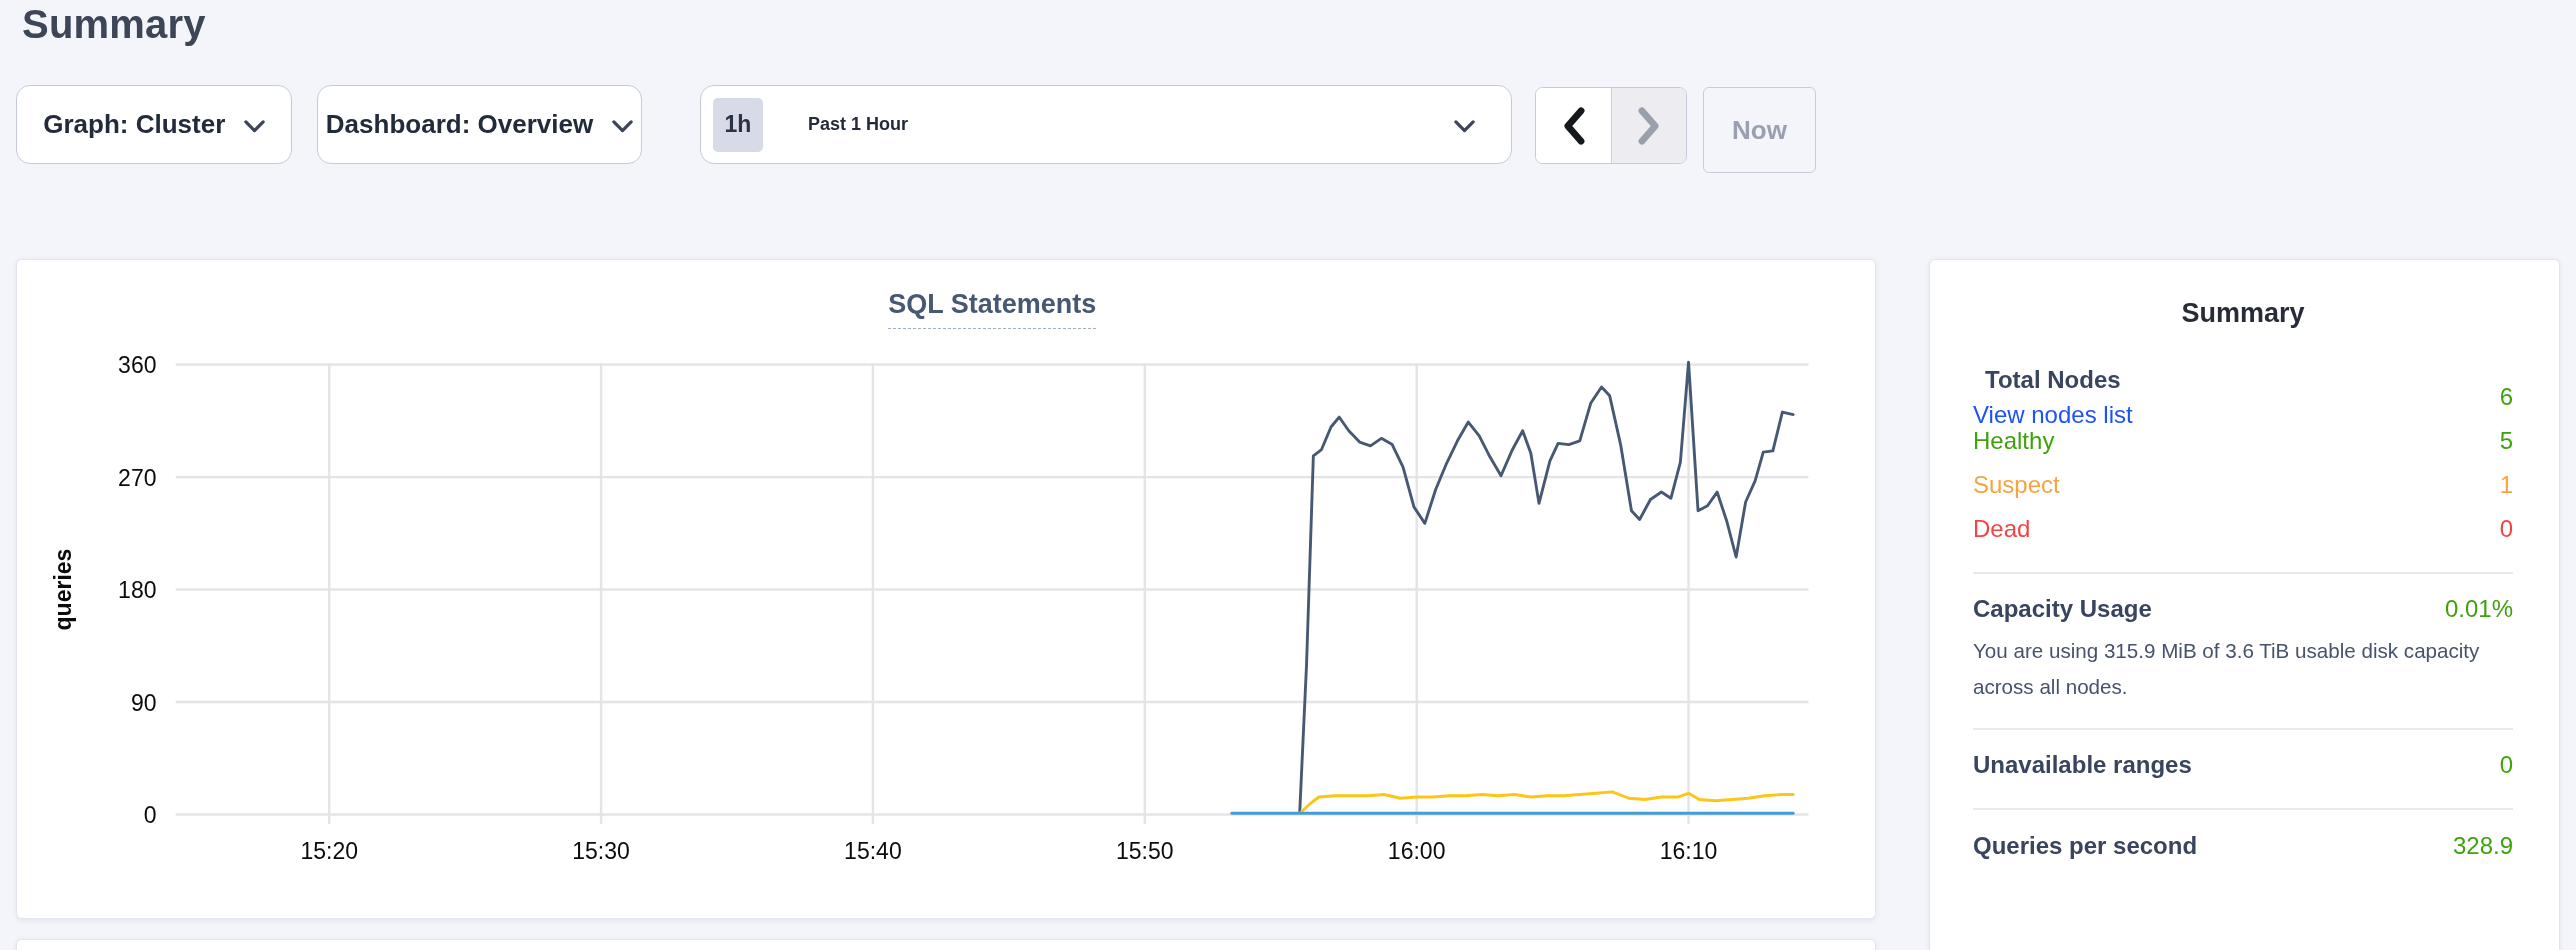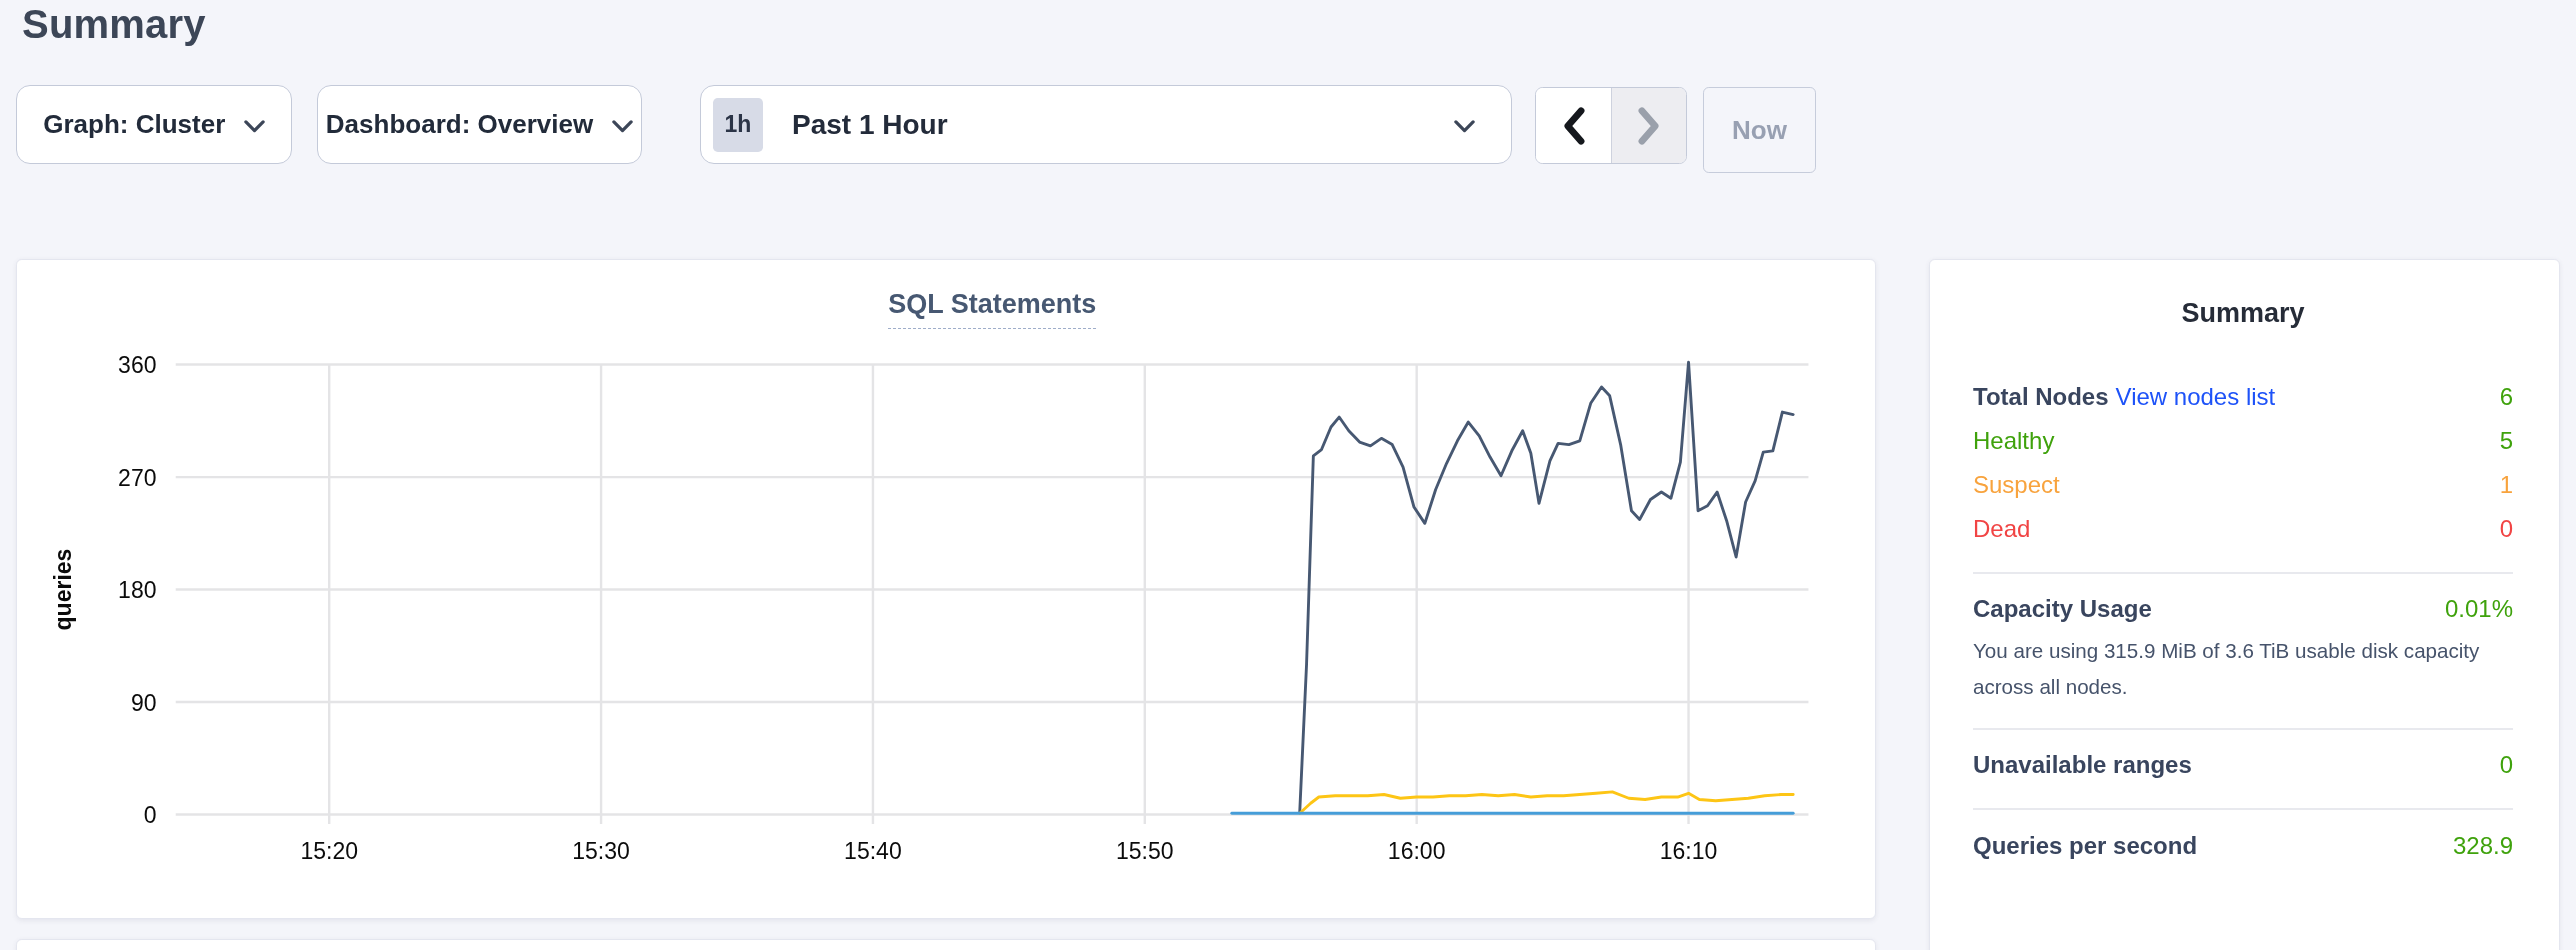--- a/index.html
+++ b/index.html
@@ -28,21 +28,21 @@
   .dropdown .lbl { font-size:26px; font-weight:700; color:#222b3a; }
   .chev-down { width:21px; height:12.5px; margin-top:3.8px; }
   .chev-down polyline { fill:none; stroke:#3c4658; stroke-width:3.4; stroke-linecap:round; stroke-linejoin:round; }
 
   .time-sel { left:700px; width:812px; padding-left:12px; cursor:pointer; }
   .time-badge {
     width:50px; height:54px; background:#d7dbe7; border-radius:4.8px;
     display:flex; align-items:center; justify-content:center;
     font-size:23px; font-weight:700; color:#2b3447;
   }
-  .time-lbl { margin-left:29px; font-size:28px; font-weight:600; color:#232b3a; }
+  .time-lbl { margin-left:45px; font-size:18px; font-weight:600; color:#232b3a; }
   .time-sel .chev-down { position:absolute; right:36px; }
 
   .split {
     position:absolute; left:1535px; top:87px; width:152px; height:77px;
     border:1.9px solid #c4cad9; border-radius:7.7px; background:#fff;
     display:flex; overflow:hidden;
   }
   .split-half { width:50%; height:100%; display:flex; align-items:center; justify-content:center; cursor:pointer; }
   .split-half.prev { background:#fff; }
   .split-half.next { background:#ededf1; border-left:1.9px solid #ced2de; }
@@ -73,21 +73,21 @@
   .chart-title {
     display:inline-block; font-size:27px; font-weight:700; color:#475872;
     padding-bottom:7.7px; border-bottom:1.9px dashed #9fadc9; cursor:help;
   }
   svg text { font-family:"Liberation Sans", sans-serif; }
 
   
   .summary-title { margin-top:38px; text-align:center; font-size:27px; font-weight:700; color:#262c38; }
   .sum-rows { margin-top:46px; }
   .sum-row { height:44px; display:flex; align-items:center; justify-content:space-between; font-size:24px; }
-  .sum-row .left { display:flex; align-items:center; gap:7px; }
+  .sum-row .left { display:flex; align-items:center; gap:7px;flex-direction:column; }
   .lbl-strong { font-weight:700; color:#39455e; }
   .nodes-link { color:#1d52f8; text-decoration:none; font-size:24px; cursor:pointer; }
   .green  { color:#3fa20c; }
   .orange { color:#f8a33d; }
   .red    { color:#f14444; }
   .divider { height:1.9px; background:#e8e9ee; margin-top:21px; }
   .sum-row.metric { margin-top:13.4px; }
   .sum-desc { margin-top:1.9px; font-size:20.6px; line-height:36px; color:#46536b; }
 </style>
 </head>

